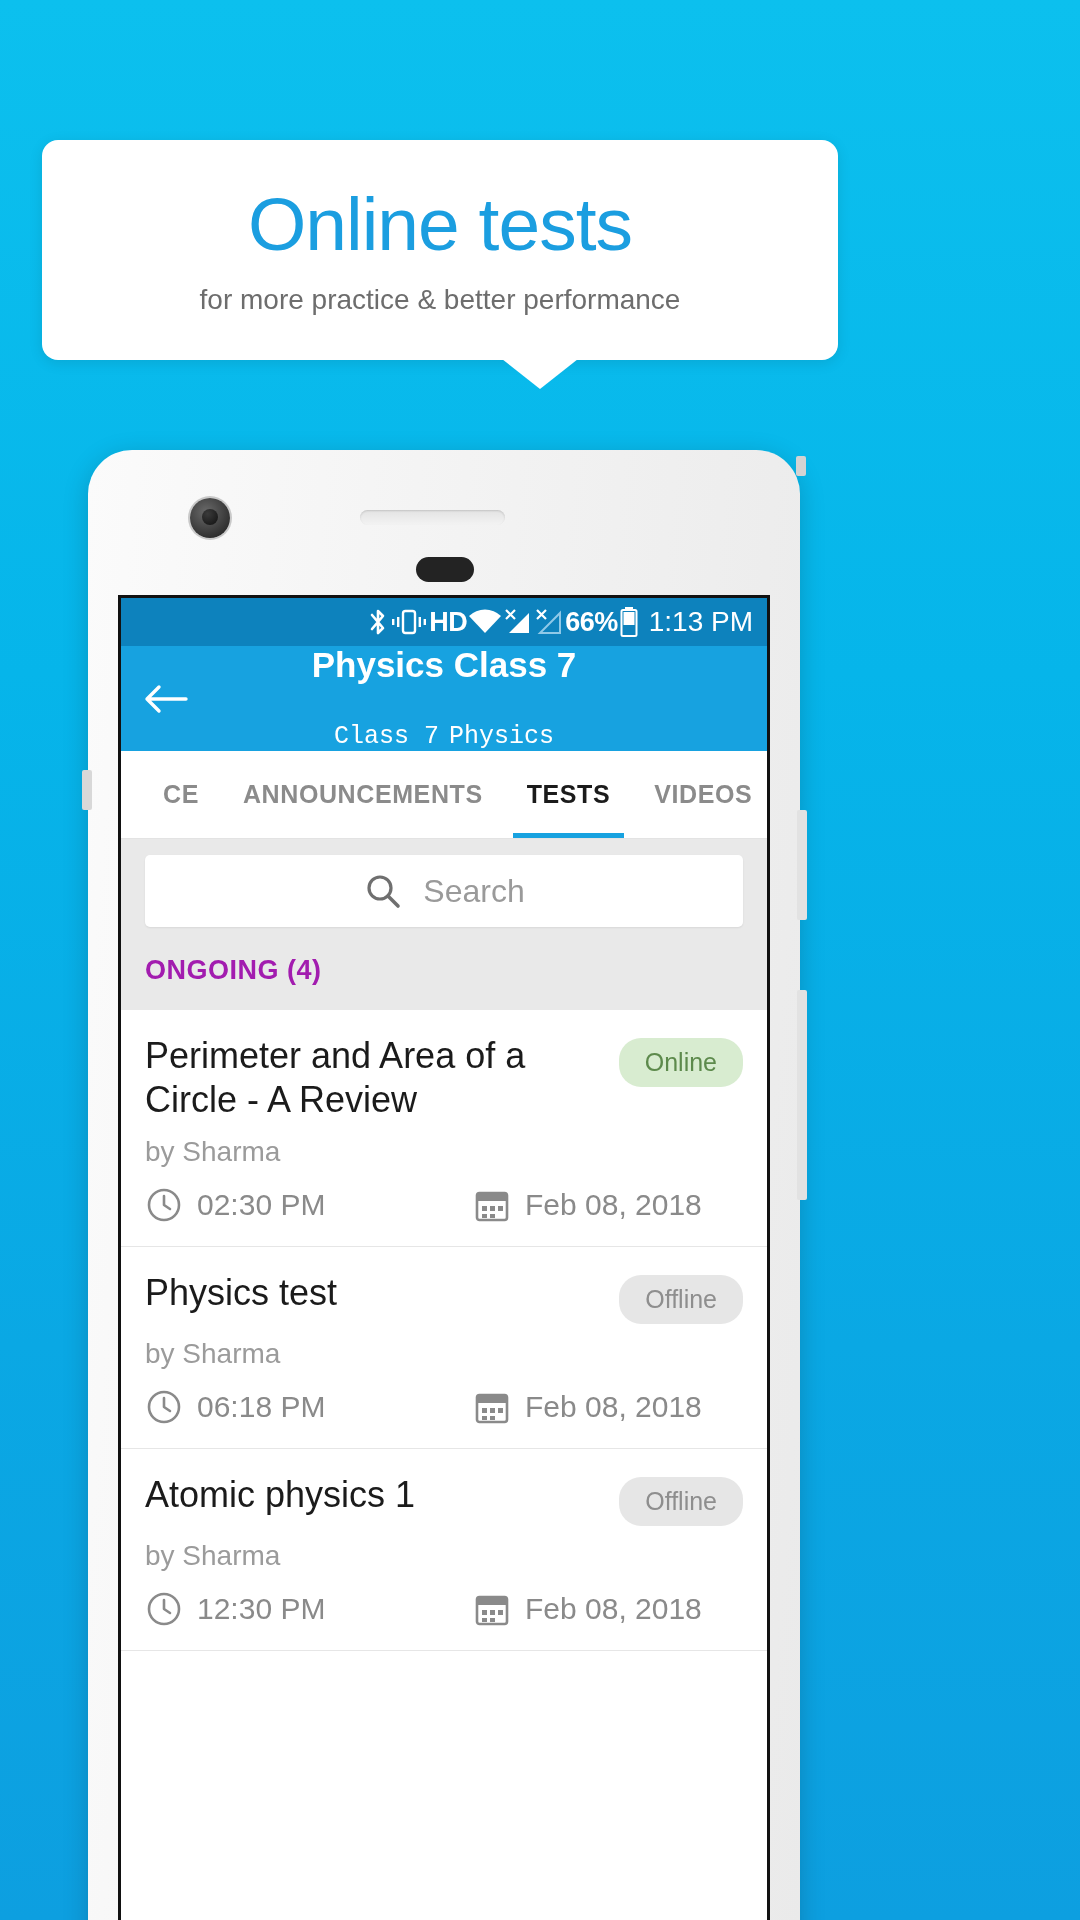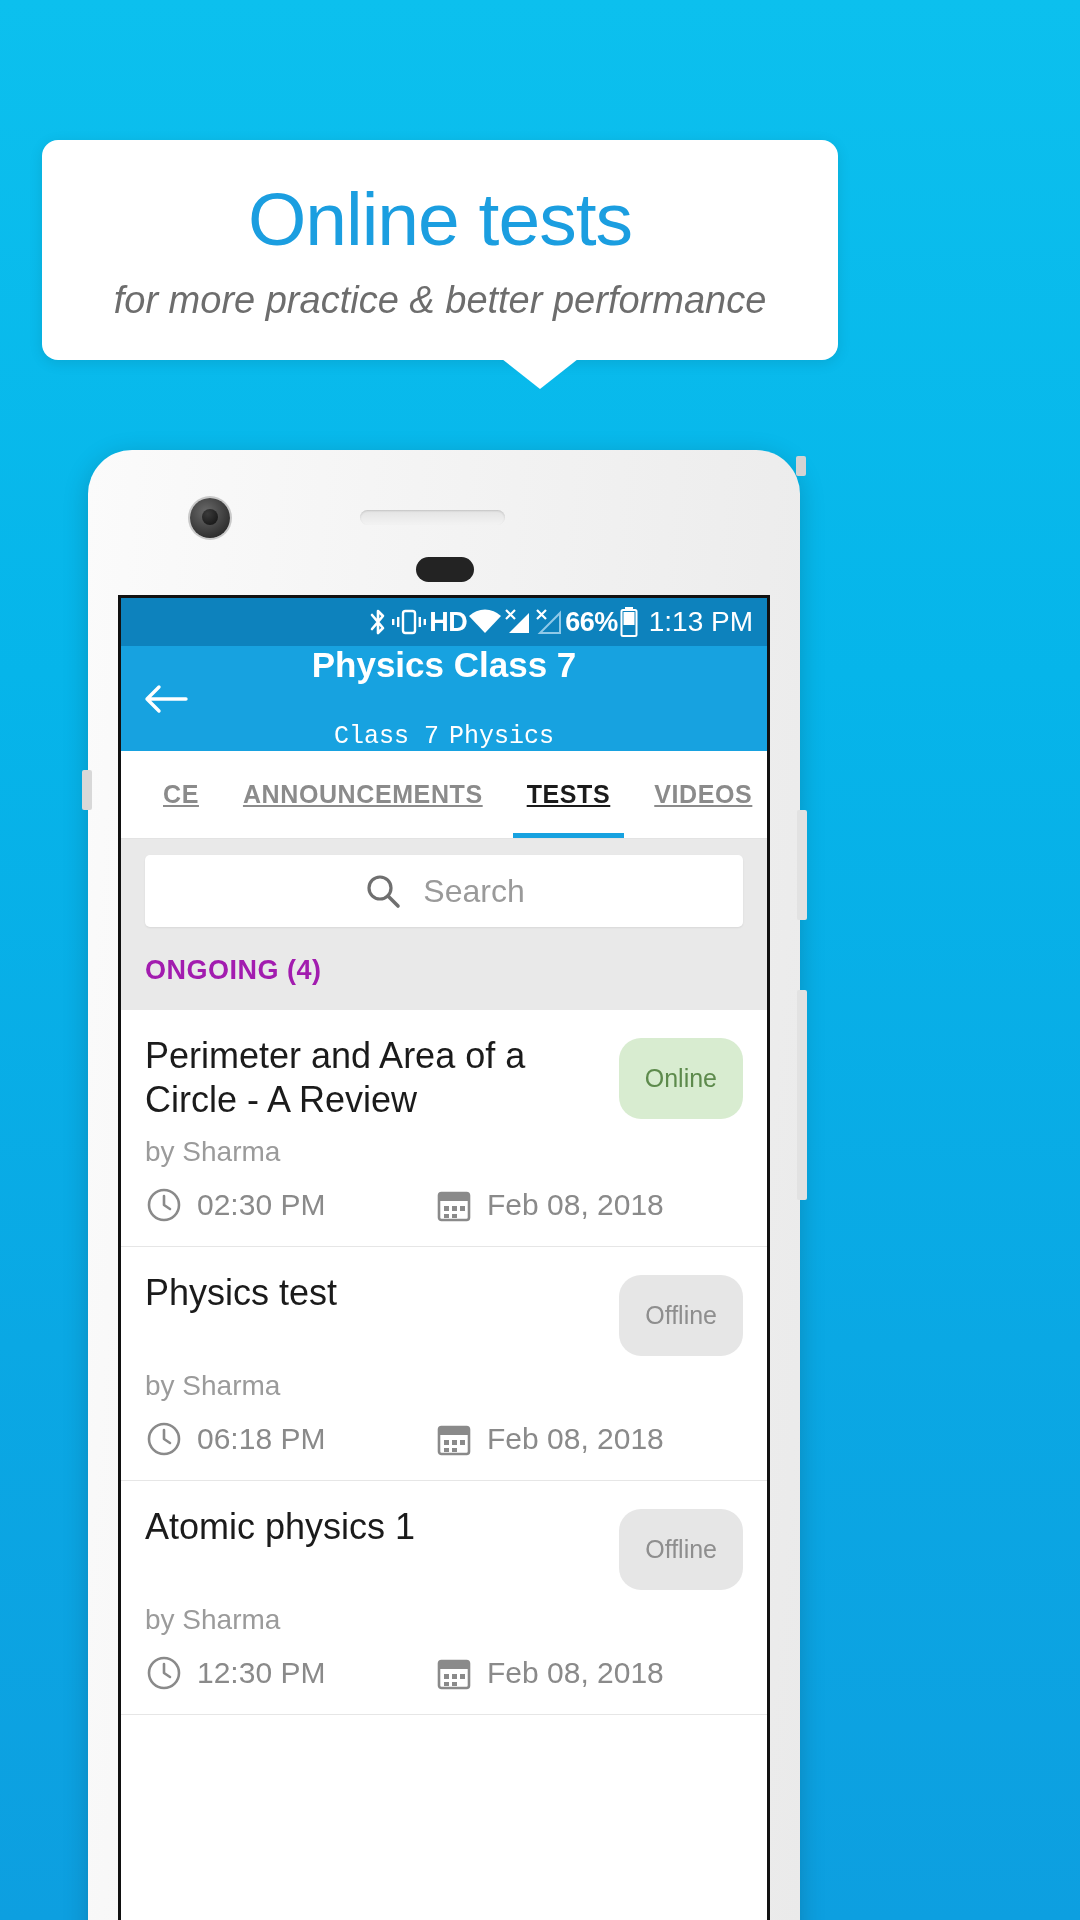--- a/index.html
+++ b/index.html
@@ -15,21 +15,21 @@
     position:absolute; left:42px; top:140px; width:796px; height:220px;
     background:#ffffff; border-radius:16px;
     box-shadow:0 3px 14px rgba(0,0,0,.10);
     display:flex; flex-direction:column; align-items:center; justify-content:center;
   }
   .callout-title{
     font-size:75px; color:#1b9ee0; font-weight:400; letter-spacing:-1px; line-height:1;
     margin-bottom:24px;
   }
   .callout-sub{
-    font-size:38px; color:#6d6d6d; font-weight:400; line-height:1;font-style:italic;
+    font-size:28px; color:#6d6d6d; font-weight:400; line-height:1;
   }
   .callout-tail{
     position:absolute; left:50%; transform:translateX(-50%); top:359px;
     width:0;height:0;
     border-left:38px solid transparent;
     border-right:38px solid transparent;
     border-top:30px solid #ffffff;
   }
 
   
@@ -95,21 +95,21 @@
   .appbar-title{ color:#fff; font-size:35px; font-weight:700; line-height:1.1; }
   .appbar-sub{ color:#fff; font-size:25px; font-weight:400; margin-top:4px; display:flex; gap:10px;font-family:Liberation Mono, monospace; }
 
   
   .tabs{
     height:88px; background:#fff; display:flex; align-items:center;
     border-bottom:1px solid #e3e3e3; padding-left:20px; position:relative;
   }
   .tab{
     font-size:25px; font-weight:700; color:#8b8b8b; letter-spacing:.6px;
-    padding:14px 22px; height:100%; display:flex; align-items:center; cursor:pointer; white-space:nowrap;text-decoration:underline;
+    padding:14px 22px; height:100%; display:flex; align-items:center; cursor:pointer; white-space:nowrap;
   }
   .tab.active{ color:#1b1b1b; position:relative; }
   .tab.active:after{
     content:""; position:absolute; left:8px; right:8px; bottom:0; height:5px; background:#17a2e0;
   }
 
   
   .search-wrap{
     background:#e9e9e9; padding:16px 24px 14px 24px;
   }
@@ -129,27 +129,27 @@
   
   .card{
     background:#fff; padding:24px 24px 22px 24px; border-bottom:1px solid #e6e6e6;
     position:relative;
   }
   .card-top{ display:flex; align-items:flex-start; justify-content:space-between; gap:24px;}
   .card-title{
     font-size:36px; color:#1b1b1b; line-height:1.22; font-weight:400; max-width:420px;
   }
   .badge{
-    flex:0 0 auto; border-radius:22px; padding:26px 26px; font-size:25px;
+    flex:0 0 auto; border-radius:22px; padding:10px 26px; font-size:25px;
     white-space:nowrap; margin-top:4px;
   }
   .badge.online{ background:#d8ecd0; color:#5d8a4c; }
   .badge.offline{ background:#e6e6e6; color:#8e8e8e; }
   .card-author{ font-size:28px; color:#9b9b9b; margin-top:14px; }
-  .card-meta{ display:flex; align-items:center; margin-top:18px; }
+  .card-meta{ display:flex; align-items:center; margin-top:18px;gap:38px; }
   .meta-item{ display:flex; align-items:center; gap:14px; }
   .meta-item.time{ width:290px; }
   .meta-text{ font-size:30px; color:#8a8a8a; }
 
   svg{ display:block; }
 </style>
 </head>
 <body>
 
 <div class="callout">

